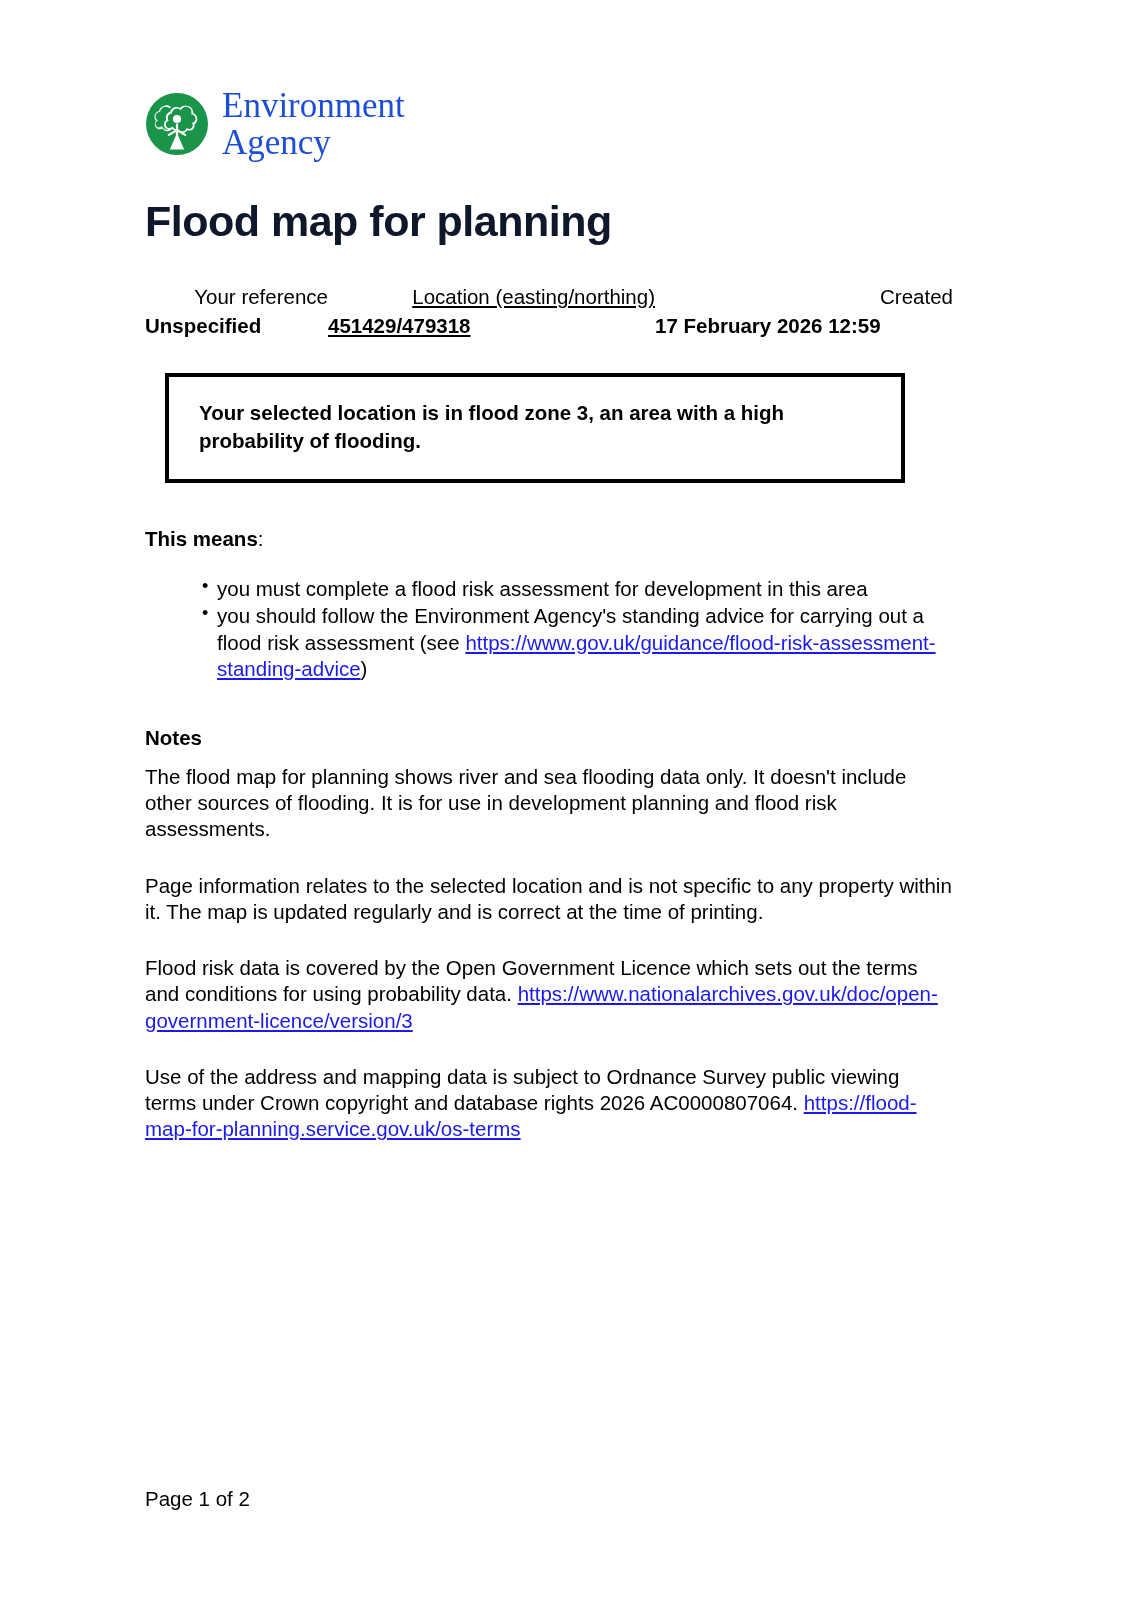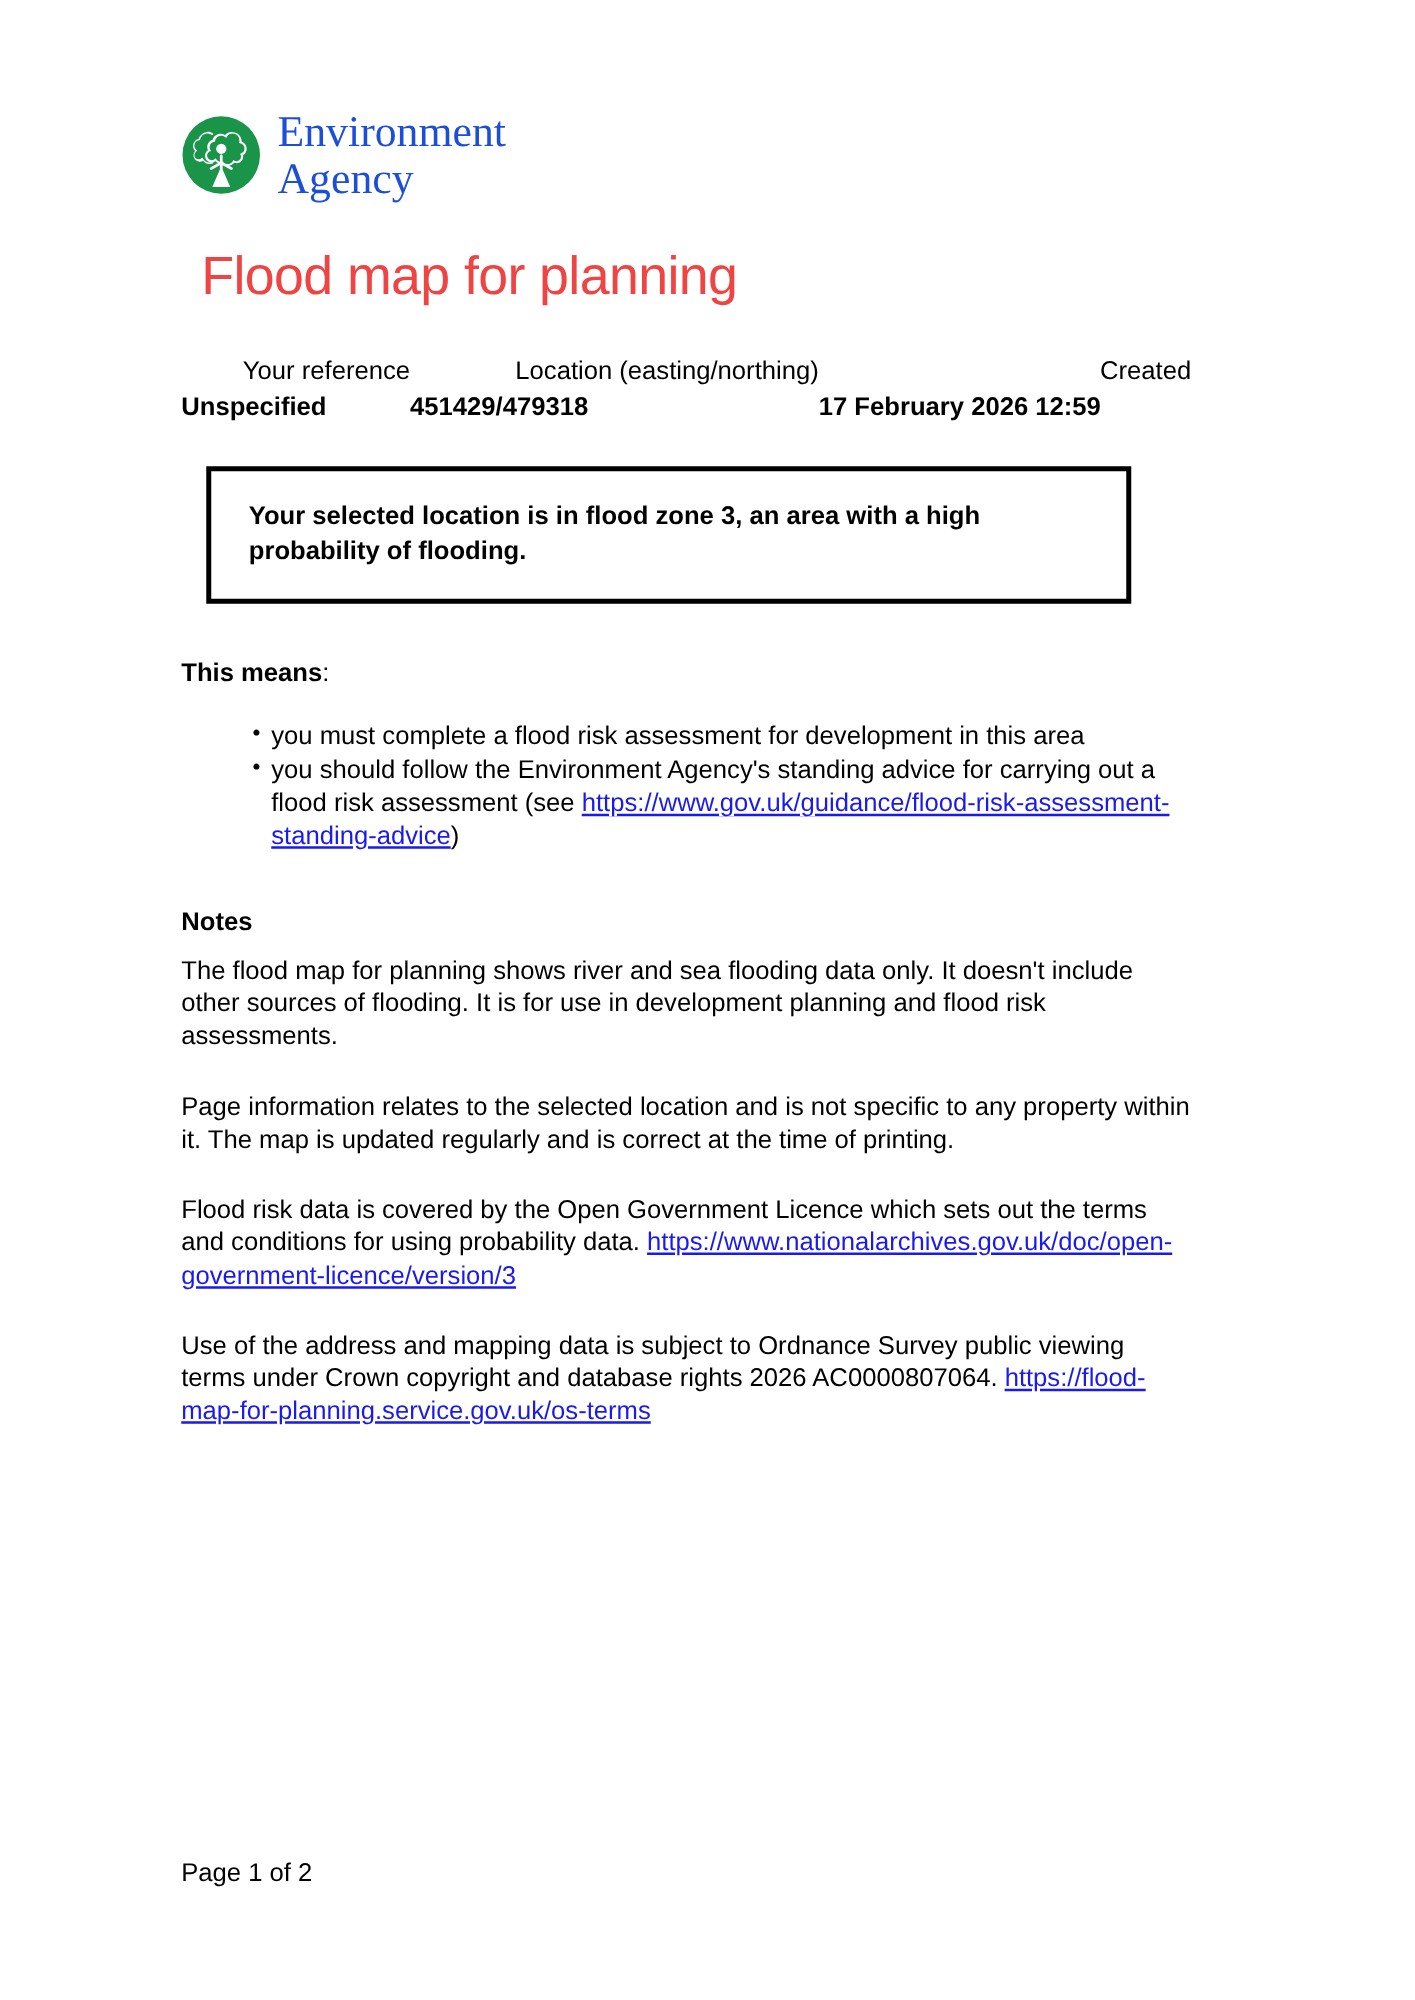--- a/index.html
+++ b/index.html
@@ -55,36 +55,36 @@
     font-size: 35px;
     color: #1d4ed8;
     letter-spacing: 0px;
     display: block;
   }
   .logo-text .line2 { margin-top: 2px; }
 
   
   .doc-title {
     font-size: 43px;
-    font-weight: 400;
+    font-weight: 700;
     letter-spacing: -0.5px;
-    margin: 38px 0 0 16px;
+    margin: 38px 0 0 0;
     line-height: 1.1;
-    color: #ef4444;
+    color: #0f172a;
   }
 
   
   .meta {
     margin-top: 37px;
     display: flex;
     font-size: 20.5px;
     line-height: 1.42;
   }
   .meta-col-1 { width: 183px; }
-  .meta-col-2 { width: 327px; }
+  .meta-col-2 { width: 327px; text-decoration: underline; }
   .meta-col-3 { flex: 1; }
   .meta-label { font-weight: 400; white-space: nowrap; text-align: right; }
   .meta-value { font-weight: 700; white-space: nowrap; }
 
   
   .callout {
     margin-top: 32px;
     margin-left: 20px;
     width: 740px;
     box-sizing: border-box;

